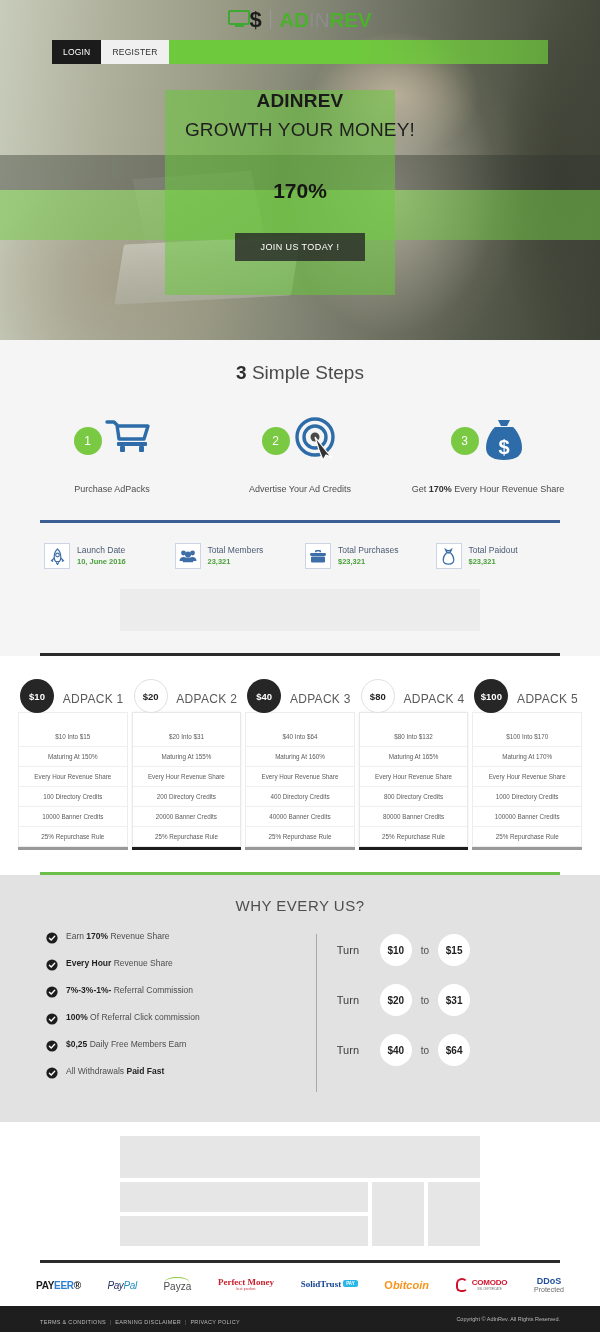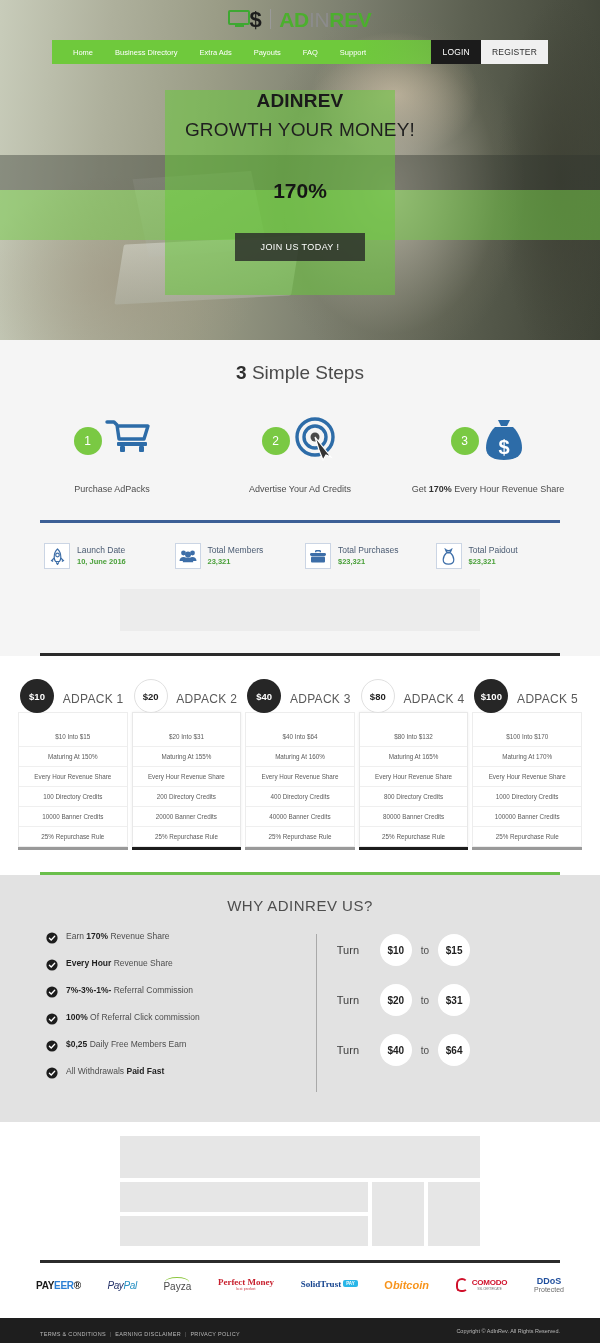--- a/index.html
+++ b/index.html
@@ -173,21 +173,21 @@
   .turn-row { display: flex; align-items: center; gap: 9px; margin-bottom: 18px; justify-content: flex-start; }
   .turn-lbl { font-size: 11px; color: #3d3d3d; width: 34px; }
   .turn-to { font-size: 10px; color: #4d4d4d; }
   .turn-chip {
     width: 32px; height: 32px; border-radius: 50%; background: #ffffff;
     display: flex; align-items: center; justify-content: center;
     font-size: 10px; font-weight: bold; color: #1f1f1f;
   }
 
   
-  .pay-sec { background: #ffffff; padding: 0 0 12px; }
+  .pay-sec { background: #ffffff; padding: 0 0 0; }
   .pay-rule { height: 2.5px; background: #2b2b2b; margin: 0 40px; }
   .pay-row { display: flex; align-items: center; justify-content: space-between; padding: 14px 36px 12px; }
   .pay-logo { font-size: 10px; white-space: nowrap; text-align: center; line-height: 1.1; }
   .pl-payeer { font-weight: bold; letter-spacing: -.3px; }
   .pl-payeer .a { color: #1a1a1a; } .pl-payeer .b { color: #2b7fd4; }
   .pl-paypal { font-weight: normal; font-style: italic; letter-spacing: -.4px; }
   .pl-paypal .a { color: #27346a; } .pl-paypal .b { color: #2790c3; }
   .pl-payza { color: #4b4b4b; font-size: 10px; position: relative; padding-top: 2px; }
   .pl-payza .arc {
     position: absolute; left: 2px; top: -2px; right: 2px; height: 5px;
@@ -237,28 +237,20 @@
           <div class="stand"></div>
       </div>
       <div class="logo-dollar">$</div>
       <div class="logo-divider"></div>
       <div class="logo-text">
         <span class="logo-ad">AD</span><span class="logo-in">IN</span><span class="logo-rev">REV</span>
       </div>
     </div>
 
     <div class="navbar">
-      <div class="nav-items">
-        <div class="nav-item">Home</div>
-        <div class="nav-item">Business Directory</div>
-        <div class="nav-item">Extra Ads</div>
-        <div class="nav-item">Payouts</div>
-        <div class="nav-item">FAQ</div>
-        <div class="nav-item">Support</div>
-      </div>
       <div class="nav-login">LOGIN</div>
       <div class="nav-register">REGISTER</div>
     </div>
 
     <div class="hero-h1">ADINREV</div>
     <div class="hero-h2">GROWTH YOUR MONEY!</div>
     <div class="hero-pct">170%</div>
     <button class="hero-btn">JOIN US TODAY !</button>
   </div>
 </div>
@@ -485,21 +477,21 @@
       </div>
       <div class="pack-foot"></div>
     </div>
 
   </div>
 </div>
 
 <div class="sep-green"></div>
 
 <div class="why-sec">
-  <div class="why-title">WHY ADINREV US?</div>
+  <div class="why-title">WHY EVERY US?</div>
 
   <div class="why-body">
     <div class="why-left">
 
       <div class="why-item">
         <span class="why-check">
           <svg width="12" height="12" viewBox="0 0 12 12">
               <circle cx="6" cy="6" r="5.6" fill="#1d1d1d"></circle>
               <path d="M3.4 6.2l1.8 1.8 3.5-3.7" stroke="#fff" stroke-width="1.3" fill="none" stroke-linecap="round"></path>
             </svg>

